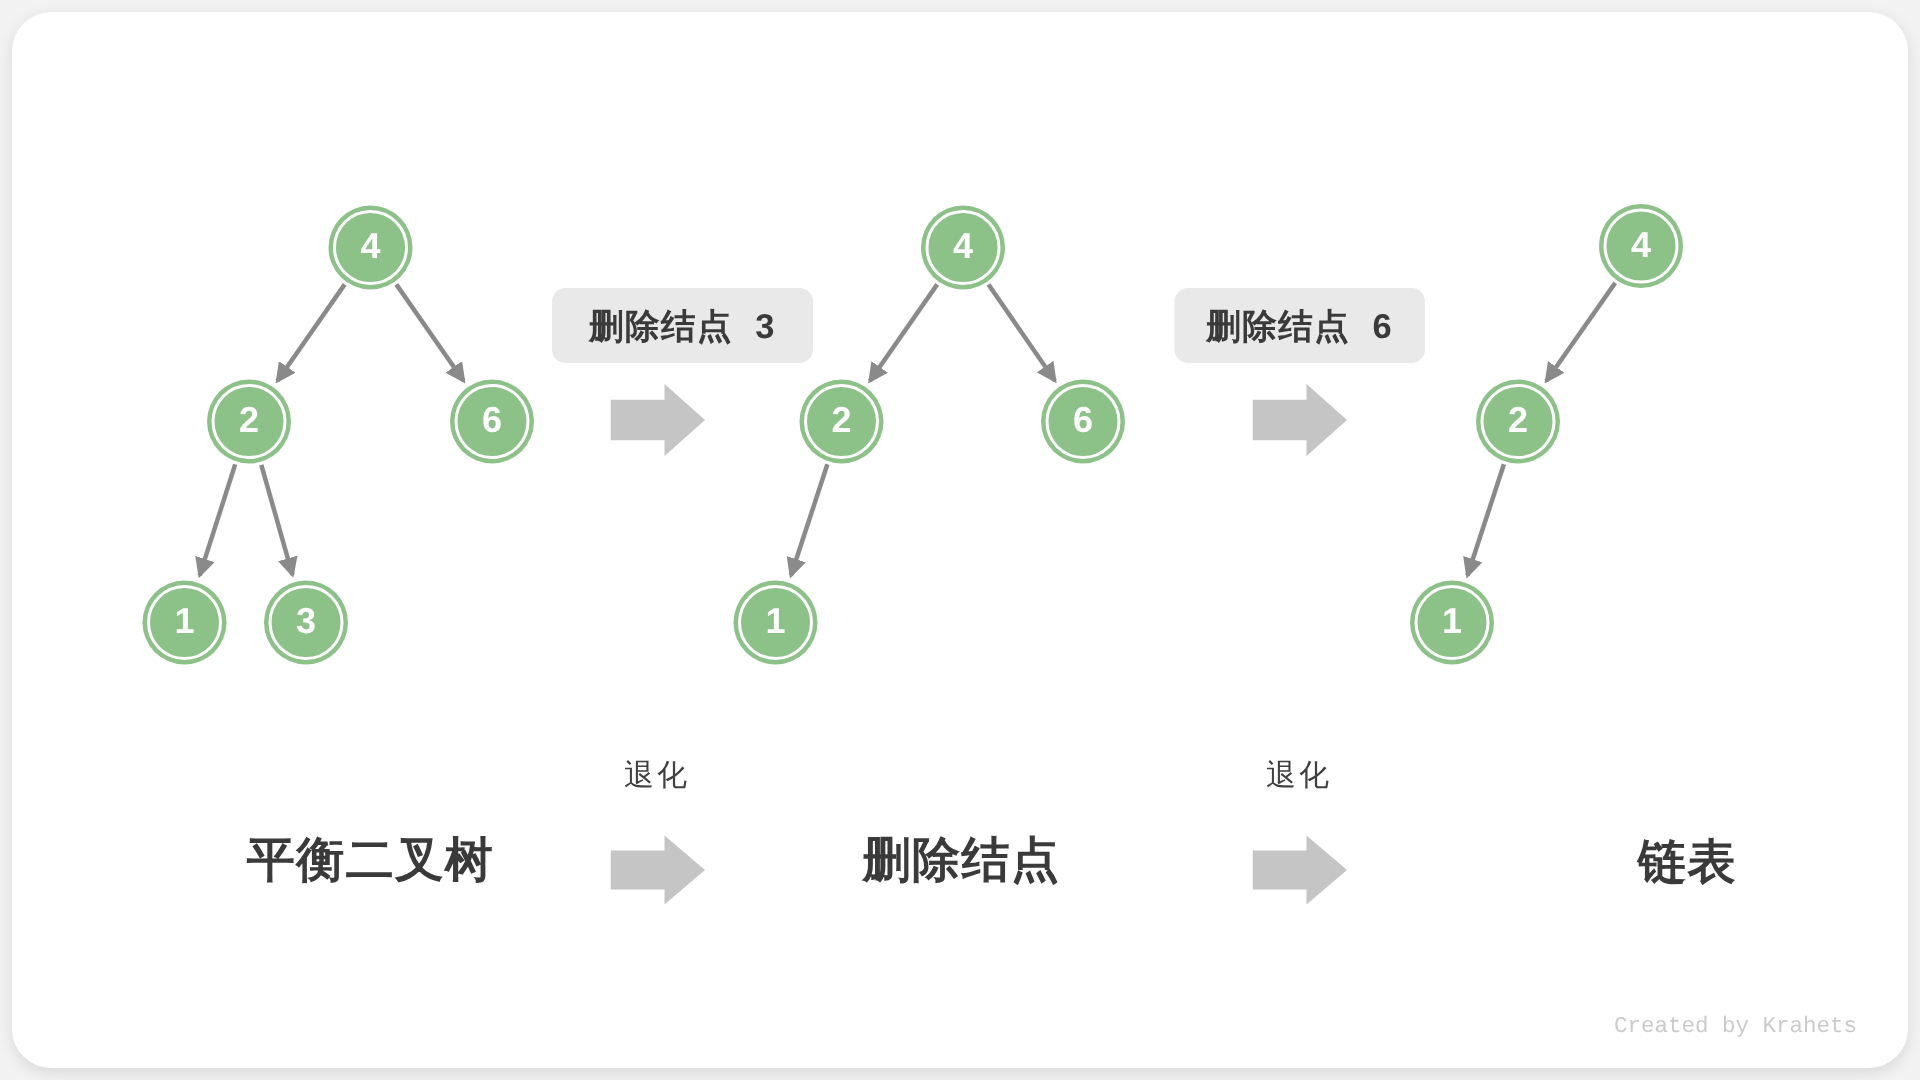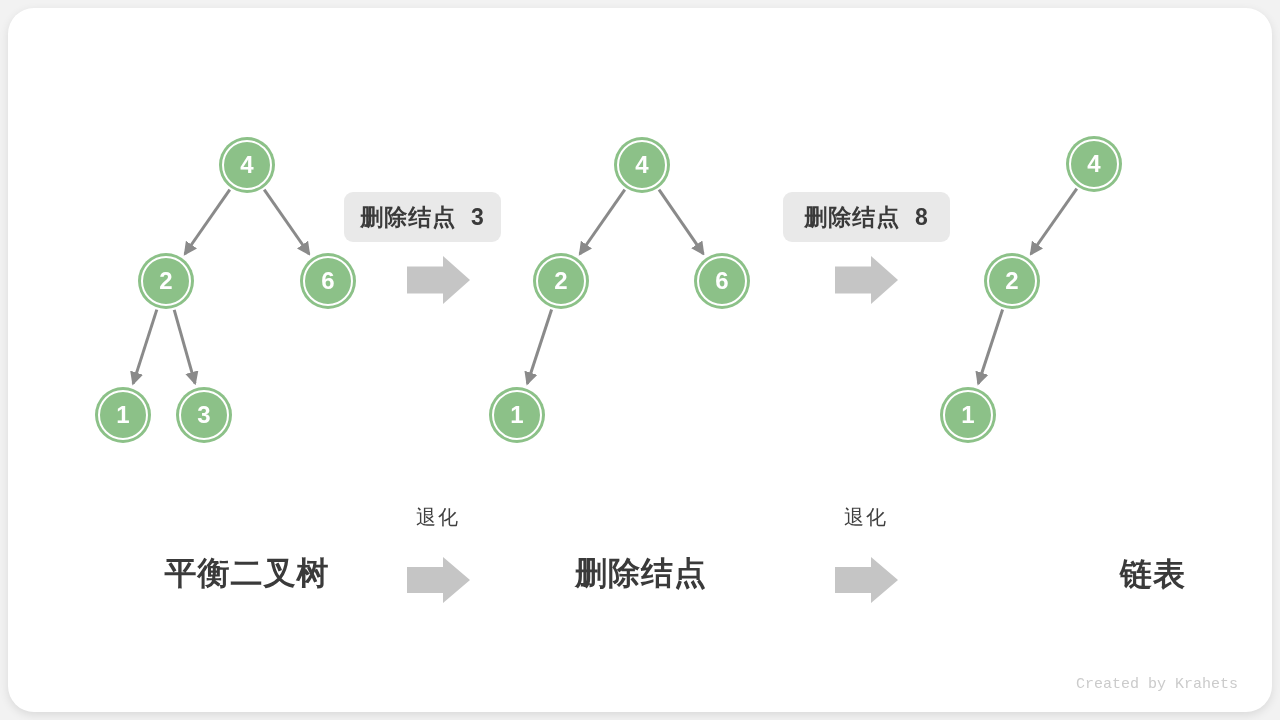--- a/index.html
+++ b/index.html
@@ -107,39 +107,39 @@
 
   <div class="node" style="left:642px;top:165px">4</div>
   <div class="node" style="left:561px;top:281px">2</div>
   <div class="node" style="left:722px;top:281px">6</div>
   <div class="node" style="left:517px;top:415px">1</div>
 
   <div class="node" style="left:1094px;top:164px">4</div>
   <div class="node" style="left:1012px;top:281px">2</div>
   <div class="node" style="left:968px;top:415px">1</div>
 
-  <div class="tbox" style="left:344px;top:192px;width:157px">删除结点  3</div>
-  <div class="tbox" style="left:783px;top:192px;width:167px">删除结点  8</div>
+  <div class="tbox" style="left:368px;top:192px;width:174px">删除结点  3</div>
+  <div class="tbox" style="left:783px;top:192px;width:167px">删除结点  6</div>
 
   <svg class="block-arrow" style="left:407px;top:256px" width="63" height="48" xmlns="http://www.w3.org/2000/svg">
     <polygon points="0,10.5 36,10.5 36,0 63,24 36,48 36,37.5 0,37.5"></polygon>
   </svg>
   <svg class="block-arrow" style="left:835px;top:256px" width="63" height="48" xmlns="http://www.w3.org/2000/svg">
     <polygon points="0,10.5 36,10.5 36,0 63,24 36,48 36,37.5 0,37.5"></polygon>
   </svg>
 
   <div class="degrade" style="left:438px;top:517px">退化</div>
   <div class="degrade" style="left:866px;top:517px">退化</div>
 
   <svg class="block-arrow" style="left:407px;top:557px" width="63" height="46" xmlns="http://www.w3.org/2000/svg">
     <polygon points="0,10 36,10 36,0 63,23 36,46 36,36 0,36"></polygon>
   </svg>
   <svg class="block-arrow" style="left:835px;top:557px" width="63" height="46" xmlns="http://www.w3.org/2000/svg">
     <polygon points="0,10 36,10 36,0 63,23 36,46 36,36 0,36"></polygon>
   </svg>
 
   <div class="tree-title" style="left:247px;top:574px">平衡二叉树</div>
   <div class="tree-title" style="left:641px;top:574px">删除结点</div>
-  <div class="tree-title" style="left:1153px;top:575px">链表</div>
+  <div class="tree-title" style="left:1125px;top:575px">链表</div>
 
   <div class="watermark">Created by Krahets</div>
 
 </div>
 
 </body></html>

